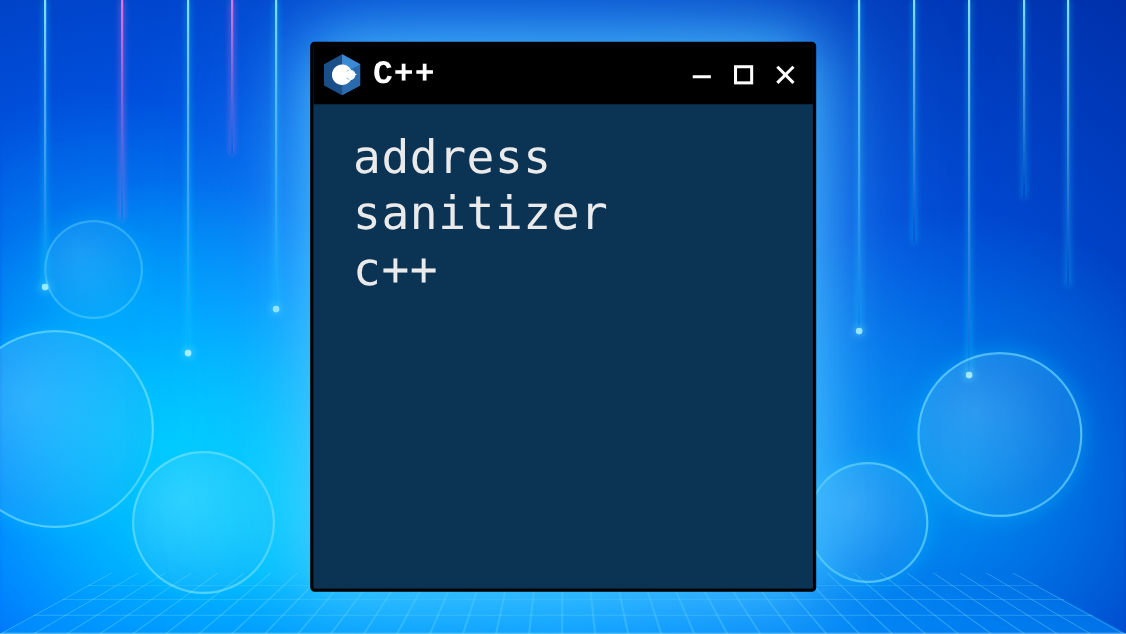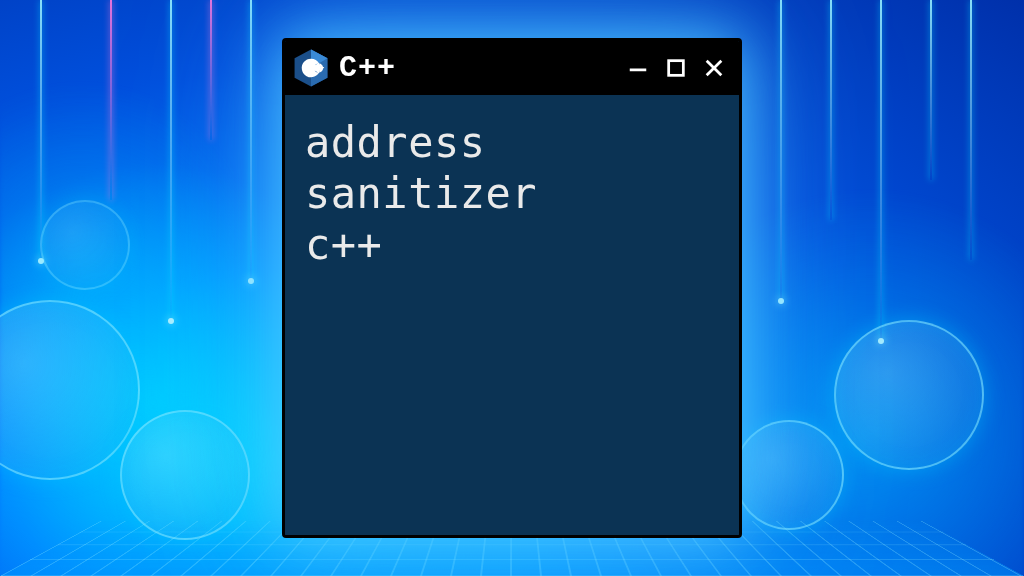--- a/index.html
+++ b/index.html
@@ -135,21 +135,21 @@
       align-items:center;
       justify-content:center;
       width: 26px;
       height: 30px;
     }
     .win-btn svg { width: 22px; height: 22px; stroke: #fff; stroke-width: 3; fill: none; }
     .win-btn.min svg { stroke-width: 3; }
     .content {
       flex: 1;
       background: #0b3354;
-      padding: 22px 20px;
+      padding: 22px 36px;
     }
     .code-text {
       color: #eaeaea;
       font-family: "Consolas","DejaVu Sans Mono","Courier New",monospace;
       font-size: 42px;
       line-height: 1.22;
       white-space: pre-line;
       letter-spacing: 0.5px;
     }
   </style>

